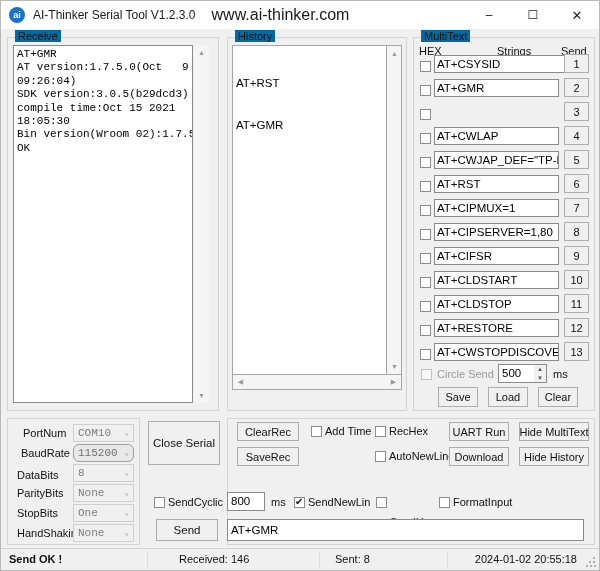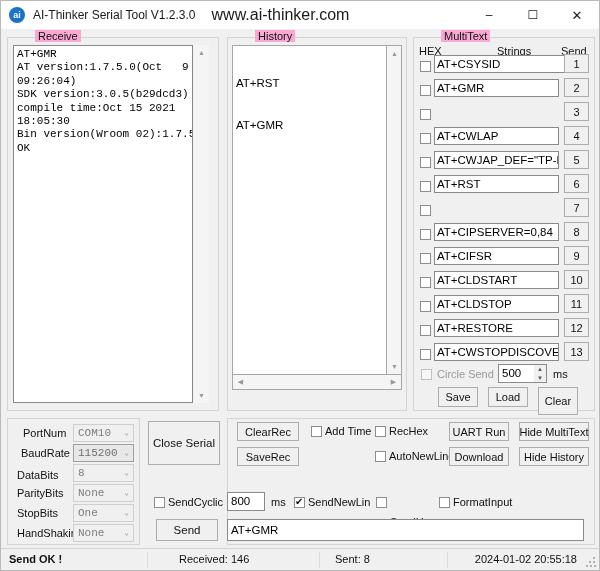--- a/index.html
+++ b/index.html
@@ -45,25 +45,24 @@
   .win-btn.close { font-size: 13px; }
 
   
   .group {
     position: absolute;
     border: 1px solid #d4d4d4;
     background: #f0f0f0;
   }
   .group > .glabel {
     position: absolute; top: -8px; left: 7px;
-    background: #f9a8d4;
+    background: #0369a1;
     padding: 0 3px;
     font-size: 11px; color: #111;
     white-space: nowrap;
-    margin-left: 20px;
   }
 
   
   .textarea {
     position: absolute;
     background: #fff;
     border: 1px solid #8a8a8a;
     font-family: "Liberation Mono", monospace;
     font-size: 11px;
     line-height: 13.4px;
@@ -167,21 +166,21 @@
     position: absolute;
     height: 18px;
     background: #f0f0f0;
     border: 1px solid #cfcfcf;
     font-size: 11px;
     color: #7d7d7d;
     padding-left: 4px;
     line-height: 16px;
     font-family: "Liberation Mono", monospace;
   }
-  .combo.active { background: #e8e8e8; border-color: #9f9f9f; color: #6e6e6e; }
+  .combo.active { background: #e8e8e8; border-color: #9f9f9f; color: #6e6e6e; border-radius: 6px; }
   .combo .chev {
     position: absolute; right: 4px; top: 0; height: 16px;
     display: flex; align-items: center;
     font-size: 8px; color: #9a9a9a;
   }
   .tinput {
     position: absolute;
     height: 19px;
     background: #fff;
     border: 1px solid #8a8a8a;
@@ -293,24 +292,25 @@
 
   <div class="cb" style="left:419px; top:156px;"></div>
   <div class="mt-input" style="left:433px; top:150px; width:125px;">AT+CWJAP_DEF="TP-Link</div>
   <div class="mt-send" style="left:563px; top:149px;">5</div>
 
   <div class="cb" style="left:419px; top:180px;"></div>
   <div class="mt-input" style="left:433px; top:174px; width:125px;">AT+RST</div>
   <div class="mt-send" style="left:563px; top:173px;">6</div>
 
   <div class="cb" style="left:419px; top:204px;"></div>
+  <div class="mt-input" style="left:433px; top:198px; width:125px;">AT+CIPMUX=1</div>
   <div class="mt-send" style="left:563px; top:197px;">7</div>
 
   <div class="cb" style="left:419px; top:228px;"></div>
-  <div class="mt-input" style="left:433px; top:222px; width:125px;">AT+CIPSERVER=0,84</div>
+  <div class="mt-input" style="left:433px; top:222px; width:125px;">AT+CIPSERVER=1,80</div>
   <div class="mt-send" style="left:563px; top:221px;">8</div>
 
   <div class="cb" style="left:419px; top:252px;"></div>
   <div class="mt-input" style="left:433px; top:246px; width:125px;">AT+CIFSR</div>
   <div class="mt-send" style="left:563px; top:245px;">9</div>
 
   <div class="cb" style="left:419px; top:276px;"></div>
   <div class="mt-input" style="left:433px; top:270px; width:125px;">AT+CLDSTART</div>
   <div class="mt-send" style="left:563px; top:269px;">10</div>
 
@@ -330,21 +330,21 @@
   <div class="lbl dim" style="left:436px; top:367px;">Circle Send</div>
   <div class="tinput" style="left:497px; top:363px; width:44px;">500</div>
   <div class="spin" style="left:533px; top:363px;">
     <div>▲</div>
     <div>▼</div>
   </div>
   <div class="lbl" style="left:552px; top:367px;">ms</div>
 
   <div class="btn" style="left:437px; top:386px; width:40px; height:20px;">Save</div>
   <div class="btn" style="left:487px; top:386px; width:40px; height:20px;">Load</div>
-  <div class="btn" style="left:537px; top:386px; width:40px; height:28px;">Clear</div>
+  <div class="btn" style="left:537px; top:386px; width:40px; height:20px;">Clear</div>
 
   <div class="group" style="left:6px; top:417px; width:133px; height:127px;"></div>
 
   <div class="lbl" style="left:22px; top:426px;">PortNum</div>
   <div class="combo" style="left:72px; top:423px; width:61px;">
     <span>COM10</span>
     <span class="chev">⌄</span>
   </div>
 
   <div class="lbl" style="left:20px; top:446px;">BaudRate</div>

